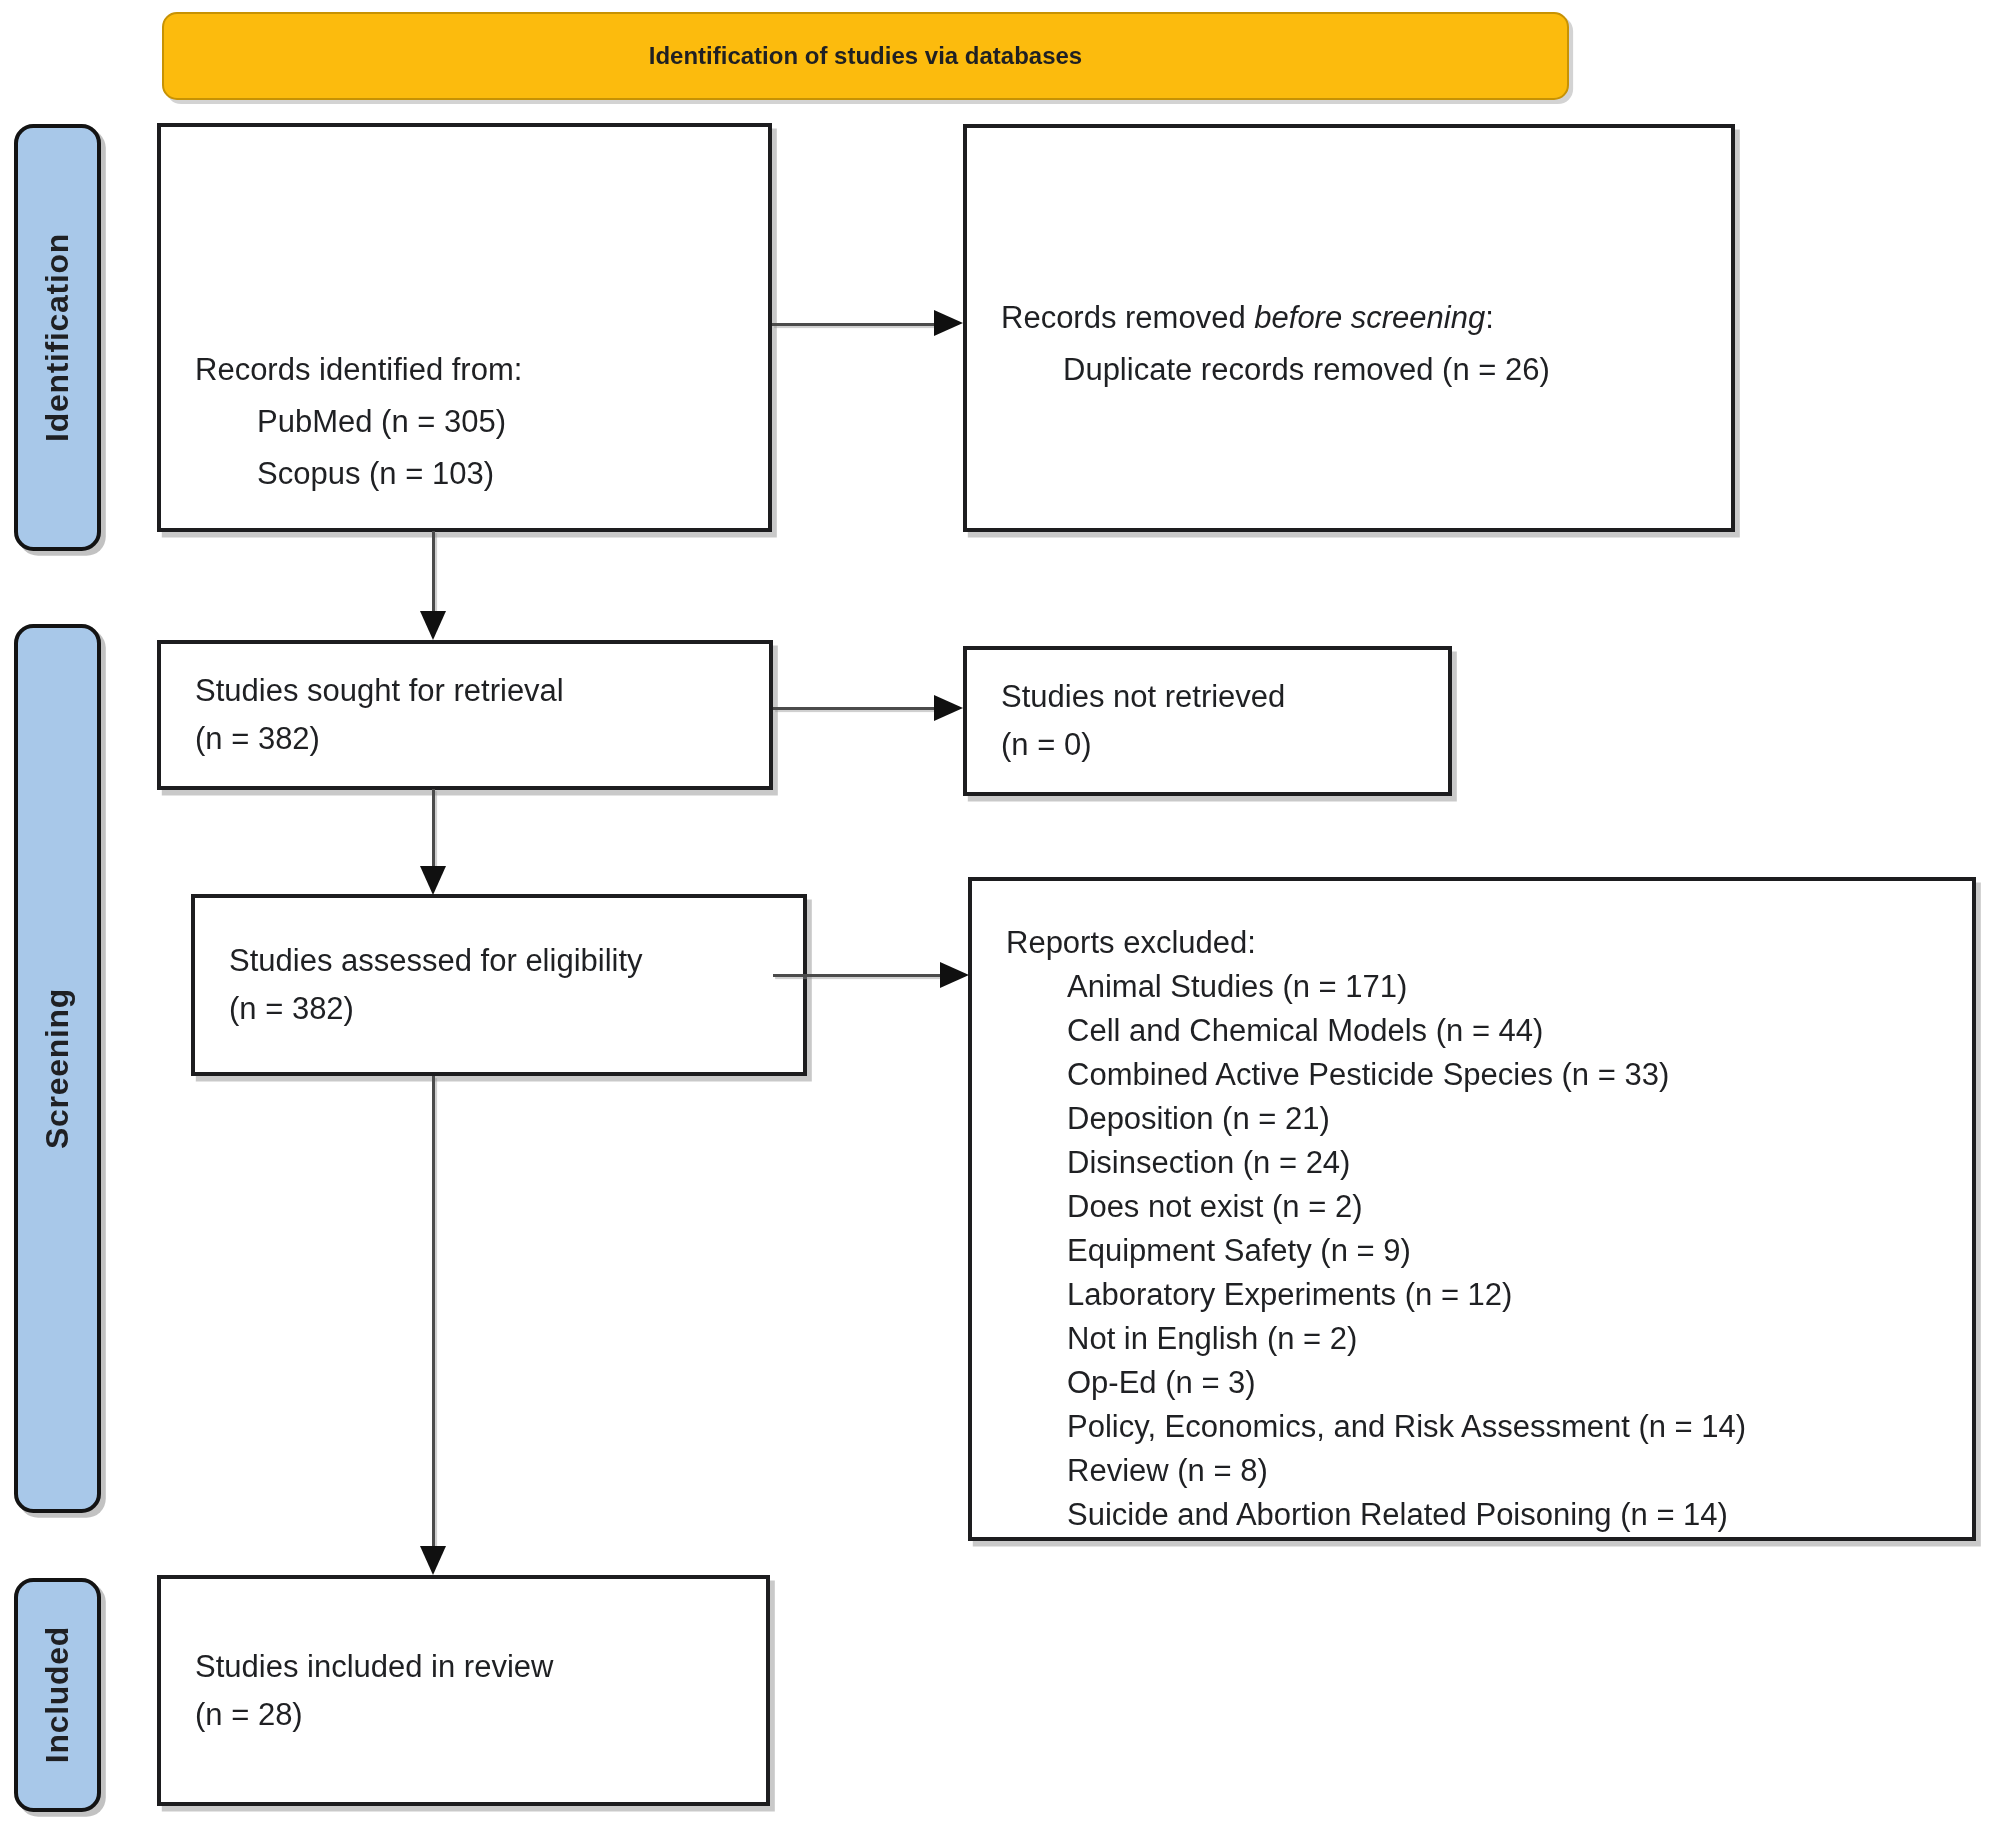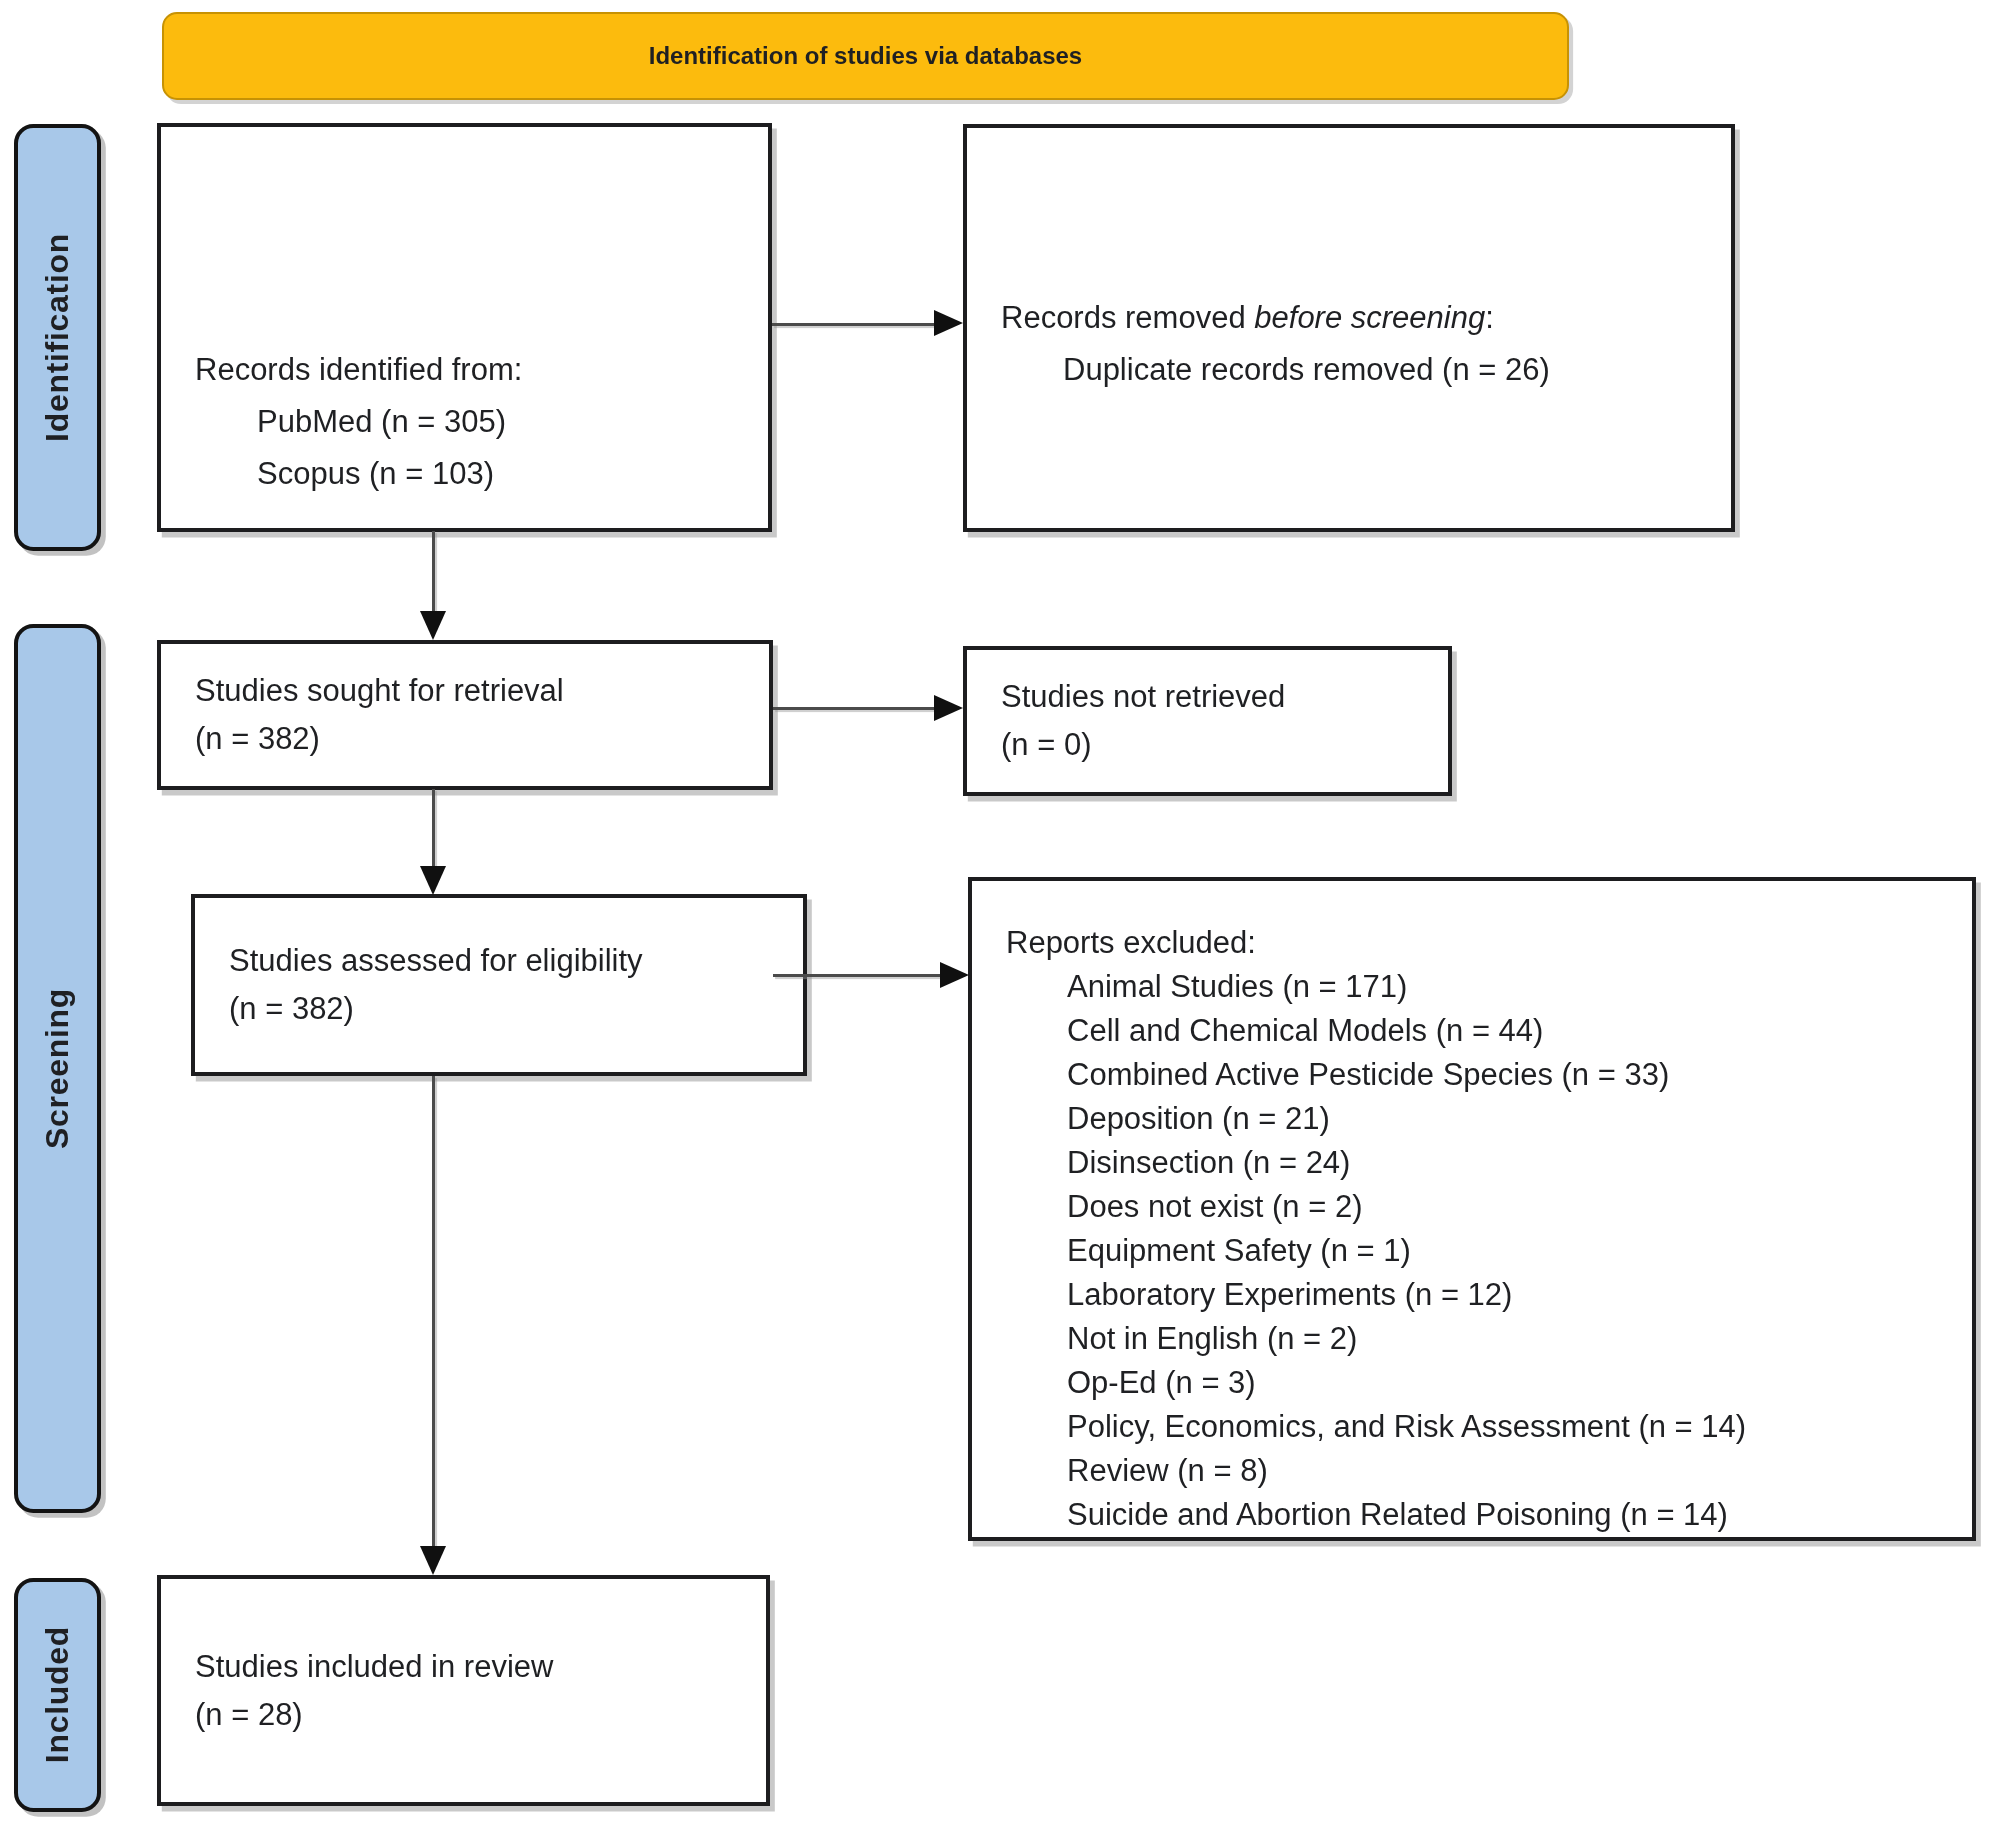--- a/index.html
+++ b/index.html
@@ -123,21 +123,21 @@
 
   <div class="box" style="left:968px;top:877px;width:1008px;height:664px;">
     <div class="excl-list">
       <div class="tl">Reports excluded:</div>
       <div class="tl ind">Animal Studies (n = 171)</div>
       <div class="tl ind">Cell and Chemical Models (n = 44)</div>
       <div class="tl ind">Combined Active Pesticide Species (n = 33)</div>
       <div class="tl ind">Deposition (n = 21)</div>
       <div class="tl ind">Disinsection (n = 24)</div>
       <div class="tl ind">Does not exist (n = 2)</div>
-      <div class="tl ind">Equipment Safety (n = 1)</div>
+      <div class="tl ind">Equipment Safety (n = 9)</div>
       <div class="tl ind">Laboratory Experiments (n = 12)</div>
       <div class="tl ind">Not in English (n = 2)</div>
       <div class="tl ind">Op-Ed (n = 3)</div>
       <div class="tl ind">Policy, Economics, and Risk Assessment (n = 14)</div>
       <div class="tl ind">Review (n = 8)</div>
       <div class="tl ind">Suicide and Abortion Related Poisoning (n = 14)</div>
     </div>
   </div>
 
   <div class="box" style="left:157px;top:1575px;width:613px;height:231px;">

